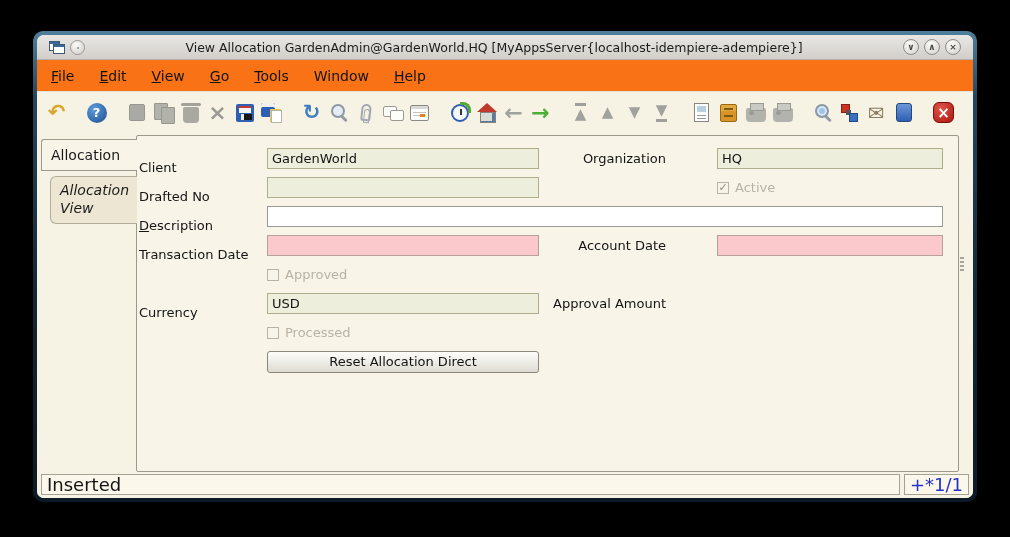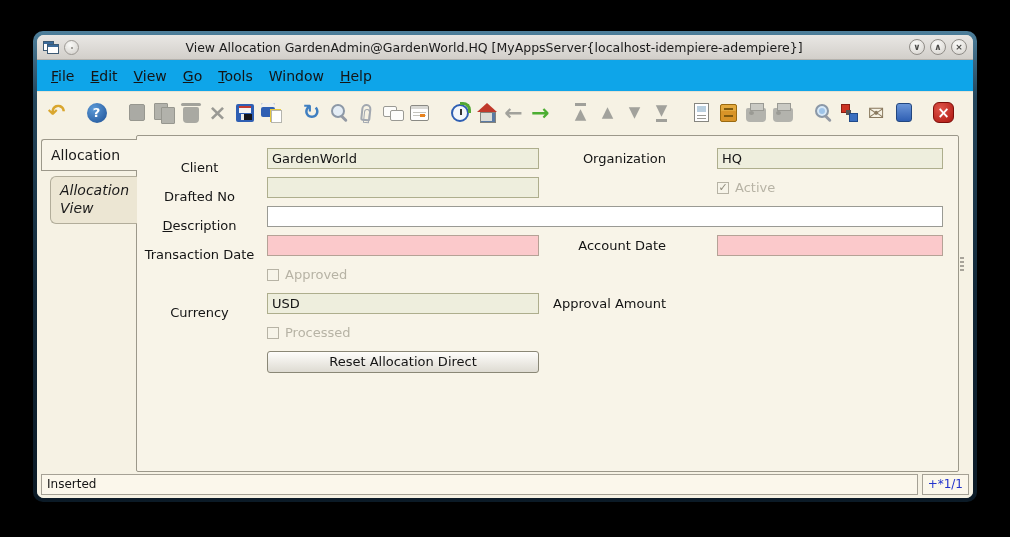--- a/index.html
+++ b/index.html
@@ -15,21 +15,21 @@
   }
   .window{
     width:100%; height:100%; border-radius:7px; overflow:hidden;
     display:flex; flex-direction:column; background:#f6f2e4;
   }
 
   
   .titlebar{
     height:25px; flex:0 0 25px; display:flex; align-items:center;
     background:linear-gradient(#e9e7e4,#d2cfca);
-    border-bottom:1px solid #b4b1ac; padding:0 6px; gap:6px;
+    border-bottom:1px solid #b4b1ac; padding:0 12px; gap:6px;
   }
   .win-icon{ width:15px; height:13px; position:relative; flex:0 0 15px; }
   .win-icon::before{ content:""; position:absolute; top:0; left:0; width:9px; height:8px;
     background:#fff; border:1px solid #3d5a74; box-shadow:inset 0 2px 0 #3a6a9a; }
   .win-icon::after{ content:""; position:absolute; bottom:0; left:4px; width:10px; height:8px;
     background:#fff; border:1px solid #3d5a74; box-shadow:inset 0 2px 0 #3a6a9a; }
   .win-circle{ width:15px; height:15px; border-radius:50%;
     background:radial-gradient(circle at 40% 30%,#fafaf8,#d0cdc8);
     border:1px solid #9b9893; position:relative; }
   .win-circle::after{ content:""; position:absolute; left:6px; top:6px; width:2px; height:2px;
@@ -37,21 +37,21 @@
   .title-text{ flex:1; text-align:center; font-size:12.5px; color:#1c1c1c;
     white-space:nowrap; overflow:hidden; text-overflow:ellipsis; }
   .win-controls{ display:flex; gap:5px; }
   .ctrl{ width:16px; height:16px; border-radius:50%;
     background:radial-gradient(circle at 40% 30%,#fbfbf9,#d4d1cc);
     border:1px solid #8f8c87; color:#4a4a48; font-size:9px; font-weight:bold;
     display:flex; align-items:center; justify-content:center; cursor:default; line-height:1; }
 
   
   .menubar{ height:31px; flex:0 0 31px; display:flex; align-items:center;
-    gap:16px; padding:0 17px 0 14px; background:#0ea5e9; font-size:14px; color:#141414; }
+    gap:25px; padding:0 17px 0 14px; background:#f97316; font-size:14px; color:#141414; }
   .menu-item{ cursor:default; }
   .menu-item u{ text-decoration:underline; }
 
   
   .toolbar{ height:42px; flex:0 0 42px; display:flex; align-items:center;
     padding:0 6px; background:#f6f2e4; border-top:1px solid #e6e2d3; }
   .tbtn{ width:27px; height:27px; display:flex; align-items:center; justify-content:center;
     flex:0 0 27px; position:relative; }
   .tbtn.gstart{ margin-left:13px; }
   .tbtn .g{ line-height:1; }
@@ -153,21 +153,21 @@
   .tab.inactive{ margin-top:5px; margin-left:9px; padding:5px 2px 6px 9px;
     background:#ece6d3; border:1px solid #b2ad9a; border-right:none; margin-right:-1px;
     border-radius:6px 0 0 6px; font-style:italic; line-height:1.25; }
   .panel{ flex:1; border:1px solid #9c988a; border-radius:2px; background:#f8f4e8;
     padding:12px 8px 0 2px; }
   .splitter{ position:absolute; right:9px; top:124px; width:4px; height:15px;
     background:repeating-linear-gradient(#a8a49a 0 2px, transparent 2px 4px); cursor:col-resize; }
 
   
   .frow{ display:flex; align-items:center; height:21px; margin-bottom:8px; font-size:13px; }
-  .lbl1{ width:128px; flex:0 0 128px; text-align:center; padding-right:7px; color:#141414;
+  .lbl1{ width:128px; flex:0 0 128px; text-align:left; padding-right:7px; color:#141414;
     white-space:nowrap;margin-top:17px; }
   .cell2{ width:272px; flex:0 0 272px; }
   .lbl3{ width:134px; flex:0 0 134px; text-align:right; padding-right:7px; color:#141414;
     white-space:nowrap; }
   .cell4{ width:270px; flex:0 0 270px;padding-left:44px; }
   .cellspan{ flex:0 0 676px; width:676px; }
   .field{ width:100%; height:21px; line-height:19px; padding:0 4px; font-size:13px;
     font-family:"DejaVu Sans", sans-serif; color:#141414;
     border:1px solid #aeae8d; background:#eeeedd; }
   .field.editable{ background:#ffffff; border-color:#9a9a94; }
@@ -181,21 +181,21 @@
   .btn{ width:100%; height:22px; display:flex; align-items:center; justify-content:center;
     gap:5px; font-size:13px; font-family:"DejaVu Sans", sans-serif; color:#141414;
     background:linear-gradient(#fefdfb,#dedbd2); border:1px solid #8a8776; border-radius:3px;
     cursor:default; }
   .btn.complete{ color:#2233bb; }
   .gear{ color:#3355cc; font-size:13px; line-height:1; }
 
   
   .statusbar{ flex:0 0 26px; display:flex; gap:4px; padding:2px 4px 3px 4px; background:#f6f2e4; }
   .status-cell{ border:1px solid #a5a195; background:#fbf7eb; height:21px; line-height:19px;
-    font-size:12px; padding:0 5px; color:#141414; }
+    font-size:18px; padding:0 5px; color:#141414; }
   .status-msg{ flex:1; }
   .status-rec{ flex:0 0 auto; min-width:34px; text-align:center; color:#2233cc; }
 </style>
 </head>
 <body>
 
 <div class="window-frame">
   <div class="window">
 
     <div class="titlebar">

